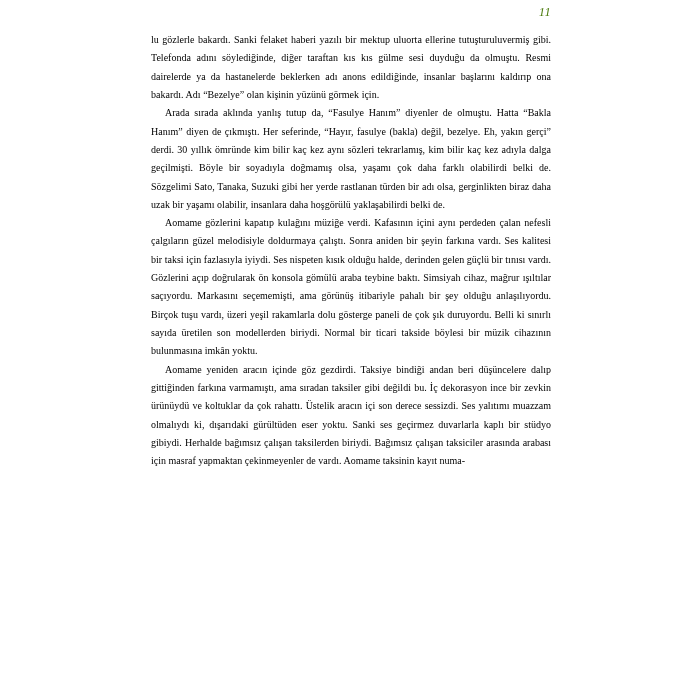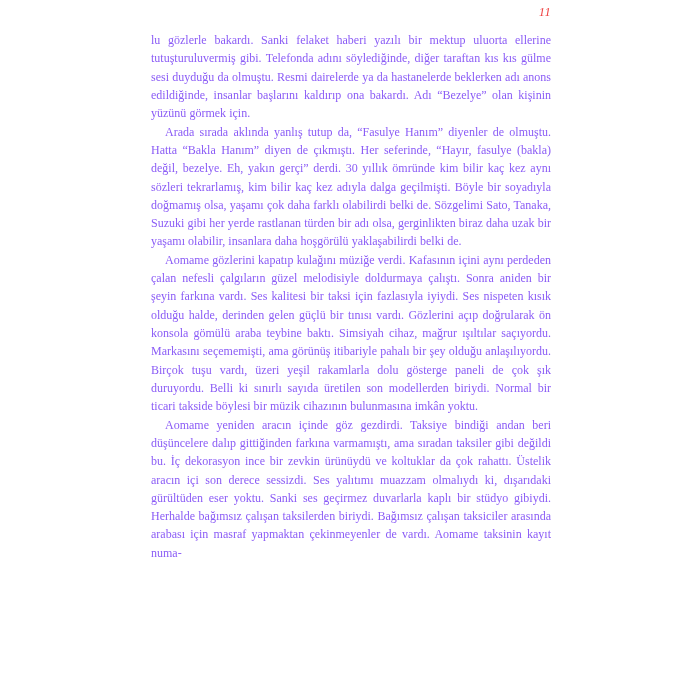--- a/index.html
+++ b/index.html
@@ -26,40 +26,40 @@
     left: 151px;
     top: 2px;
     width: 400px;
     text-align: right;
   }
   .folio {
     font-family: "Liberation Serif", "DejaVu Serif", serif;
     font-style: italic;
     font-size: 12.5px;
     line-height: 16px;
-    color: #ef4444;
+    color: #4d7c0f;
     letter-spacing: 0.3px;
     margin-left: 36px;
   }
   .textblock {
     position: absolute;
     left: 151px;
     top: 31px;
     width: 400px;
     height: 669px;
     overflow: hidden;
   }
   p.para {
     margin: 0;
     padding: 0;
     text-indent: 14px;
     text-align: justify;
-    font-size: 12px;
+    font-size: 10px;
     line-height: 18.32px;
-    color: #8b5cf6;
+    color: #000000;
     -webkit-font-smoothing: antialiased;
     hyphens: none;
     word-spacing: 0.1px;
   }
   p.para.first {
     text-indent: 0;
   }
 </style>
 </head>
 <body>

